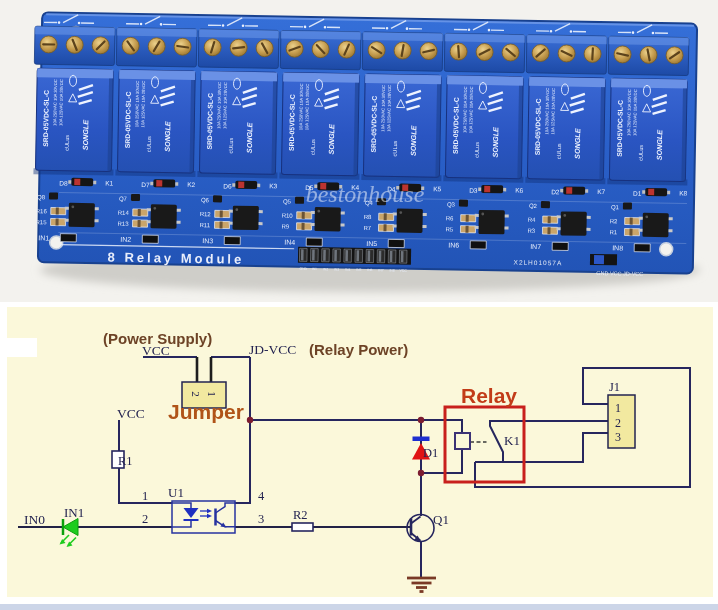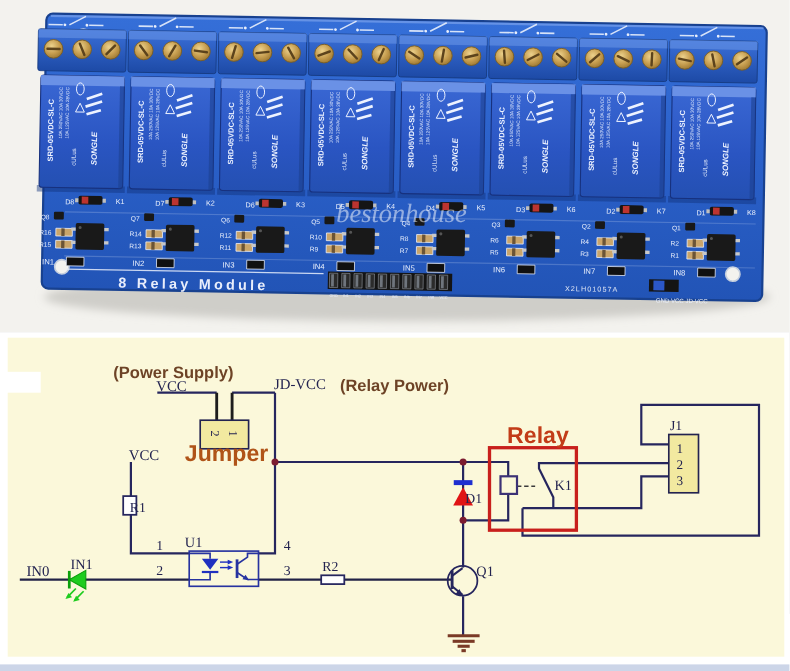--- a/index.html
+++ b/index.html
@@ -1,19 +1,19 @@
 <!DOCTYPE html>
 <html><head>
 <meta charset="utf-8">
 <style>
   html,body{margin:0;padding:0;background:#ffffff;}
   .stage{position:relative;width:718px;height:610px;overflow:hidden;background:#ffffff;
          font-family:"Liberation Sans","DejaVu Sans",sans-serif;}
   .photo-section{position:absolute;left:0;top:0;width:718px;height:302px;background:#f3f2ee;}
-  .schem-section{position:absolute;left:0;top:302px;width:718px;height:256px;background:#e5e5e5;}
+  .schem-section{position:absolute;left:0;top:302px;width:718px;height:256px;background:#fdba74;}
   svg{display:block;}
   text{user-select:none;}
 </style>
 </head>
 <body>
 
 <div class="stage">
 
   <section class="photo-section">
     <svg width="718" height="302" viewBox="0 0 718 302">

